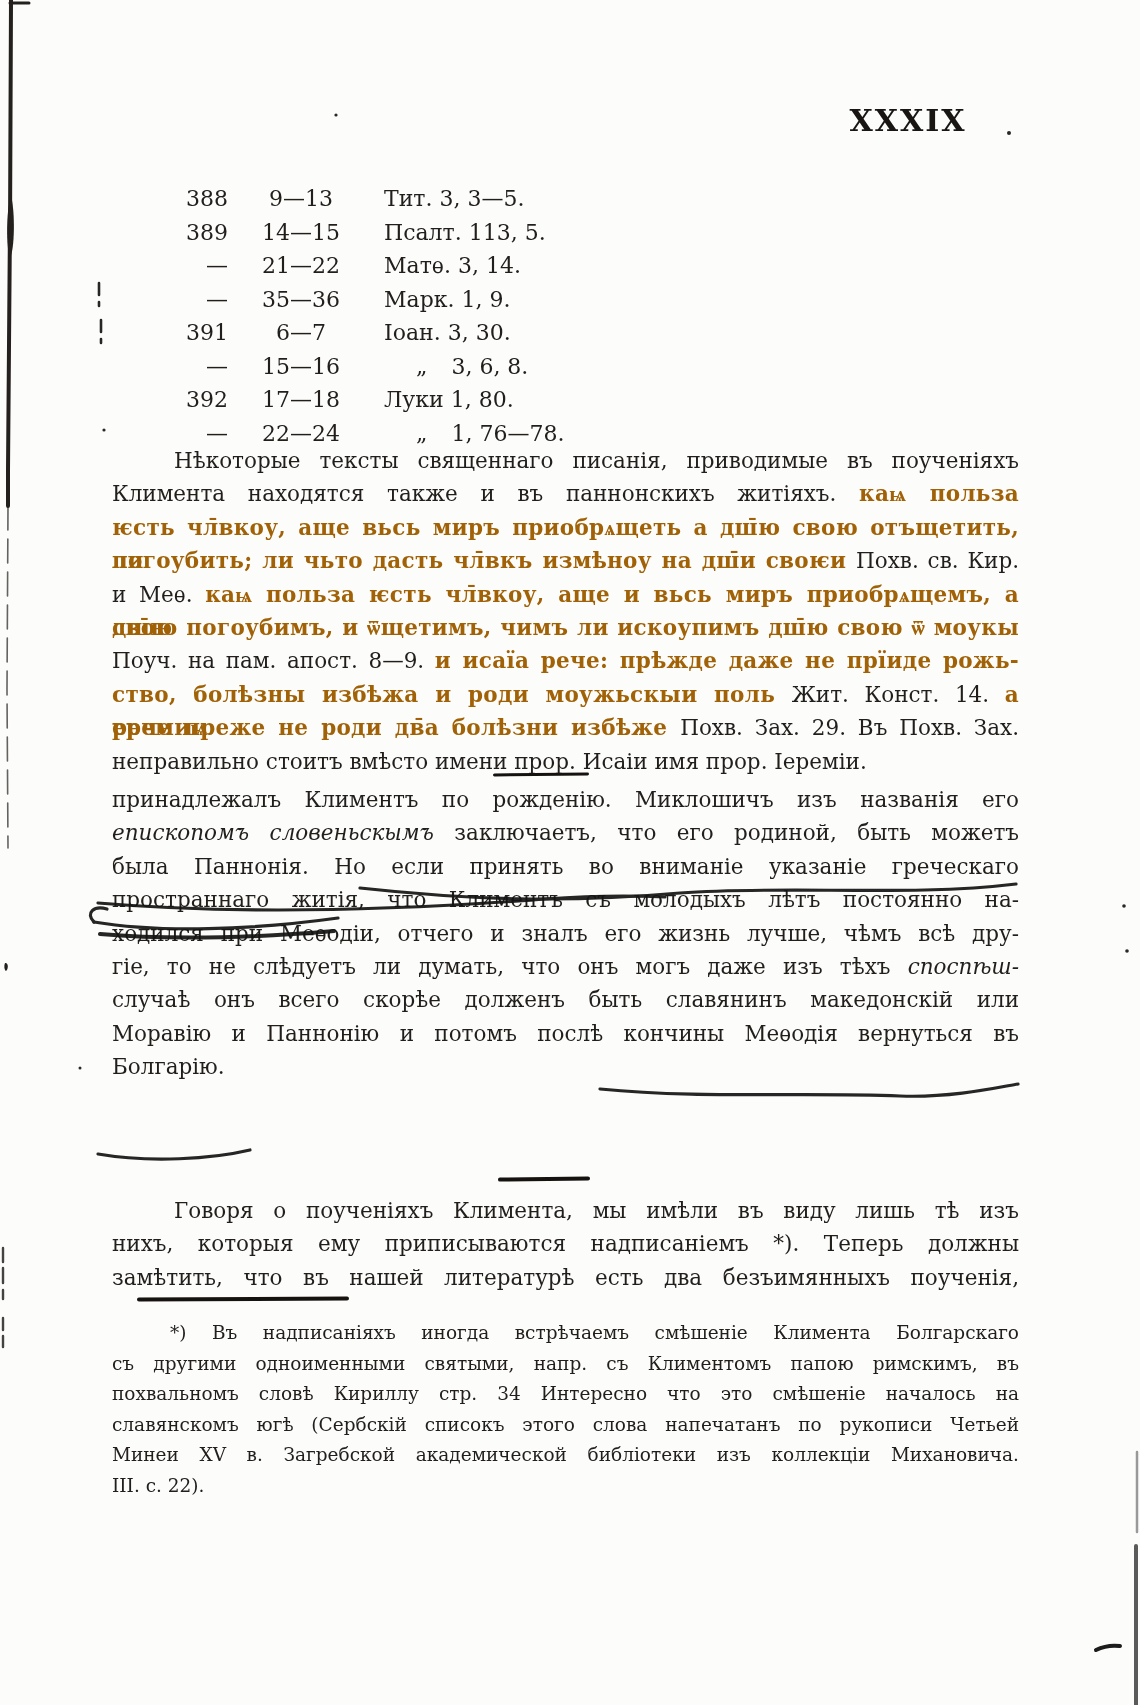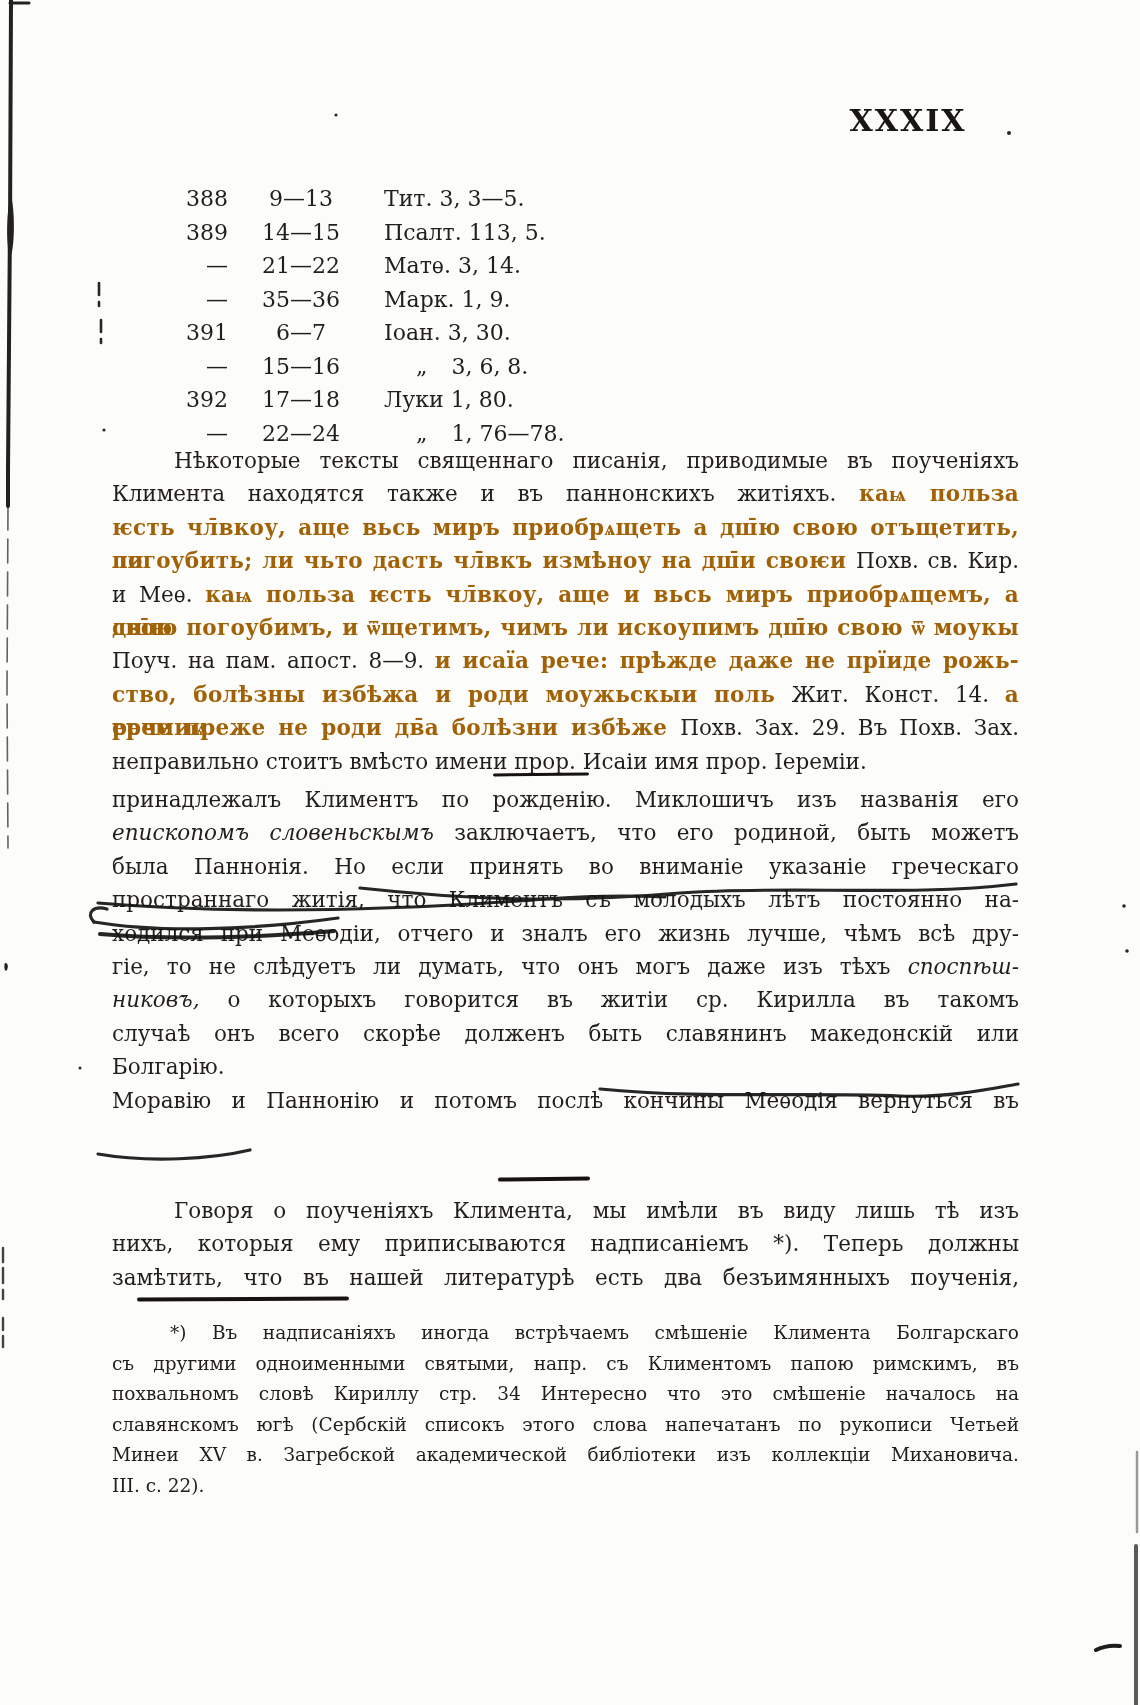--- a/index.html
+++ b/index.html
@@ -103,24 +103,23 @@
 
   <div class="rule rule1"></div>
 
   <div id="p1" class="para">
       <div class="line"><span class="run reg">принадлежалъ Климентъ по рожденію. Миклошичъ изъ названія его</span></div>
       <div class="line"><span class="run it">епископомъ словеньскымъ </span><span class="run reg">заключаетъ, что его родиной, быть можетъ</span></div>
       <div class="line"><span class="run reg">была Паннонія. Но если принять во вниманіе указаніе греческаго</span></div>
       <div class="line"><span class="run reg">пространнаго житія, что Климентъ съ молодыхъ лѣтъ постоянно на-</span></div>
       <div class="line"><span class="run reg">ходился при Меѳодіи, отчего и зналъ его жизнь лучше, чѣмъ всѣ дру-</span></div>
       <div class="line"><span class="run reg">гіе, то не слѣдуетъ ли думать, что онъ могъ даже изъ тѣхъ </span><span class="run it">споспѣш-</span></div>
-      <div class="line"><span class="run it">никовъ, </span><span class="run reg">о которыхъ говорится въ житіи ср. Кирилла въ такомъ</span></div>
       <div class="line"><span class="run reg">случаѣ онъ всего скорѣе долженъ быть славянинъ македонскій или</span></div>
+      <div class="line"><span class="run reg">Моравію и Паннонію и потомъ послѣ кончины Меѳодія вернуться въ</span></div>
       <div class="line end"><span class="run reg">Болгарію.</span></div>
-      <div class="line"><span class="run reg">Моравію и Паннонію и потомъ послѣ кончины Меѳодія вернуться въ</span></div>
     </div>
 
   <div class="rule rule2"></div>
 
   <div id="p2" class="para">
       <div class="line ind"><span class="run reg">Говоря о поученіяхъ Климента, мы имѣли въ виду лишь тѣ изъ</span></div>
       <div class="line"><span class="run reg">нихъ, которыя ему приписываются надписаніемъ *). Теперь должны</span></div>
       <div class="line"><span class="run reg">замѣтить, что въ нашей литературѣ есть два безъимянныхъ поученія,</span></div>
     </div>
 

